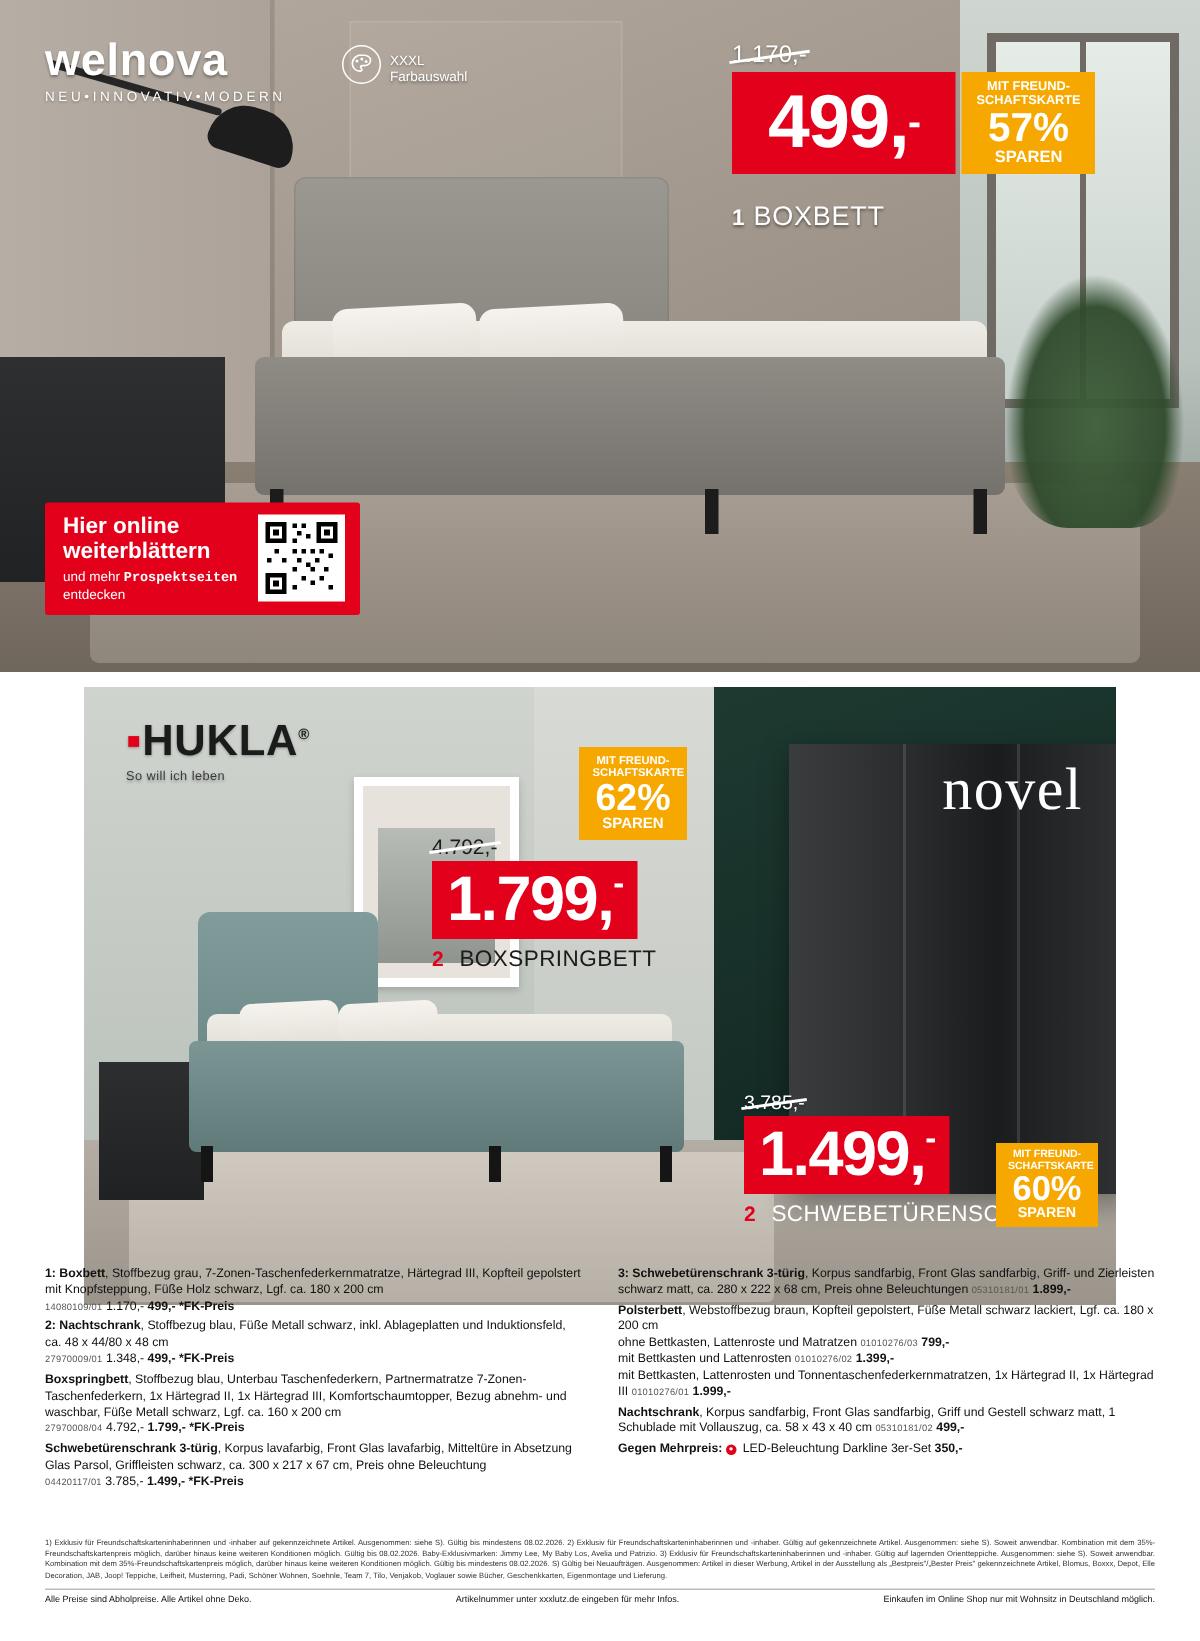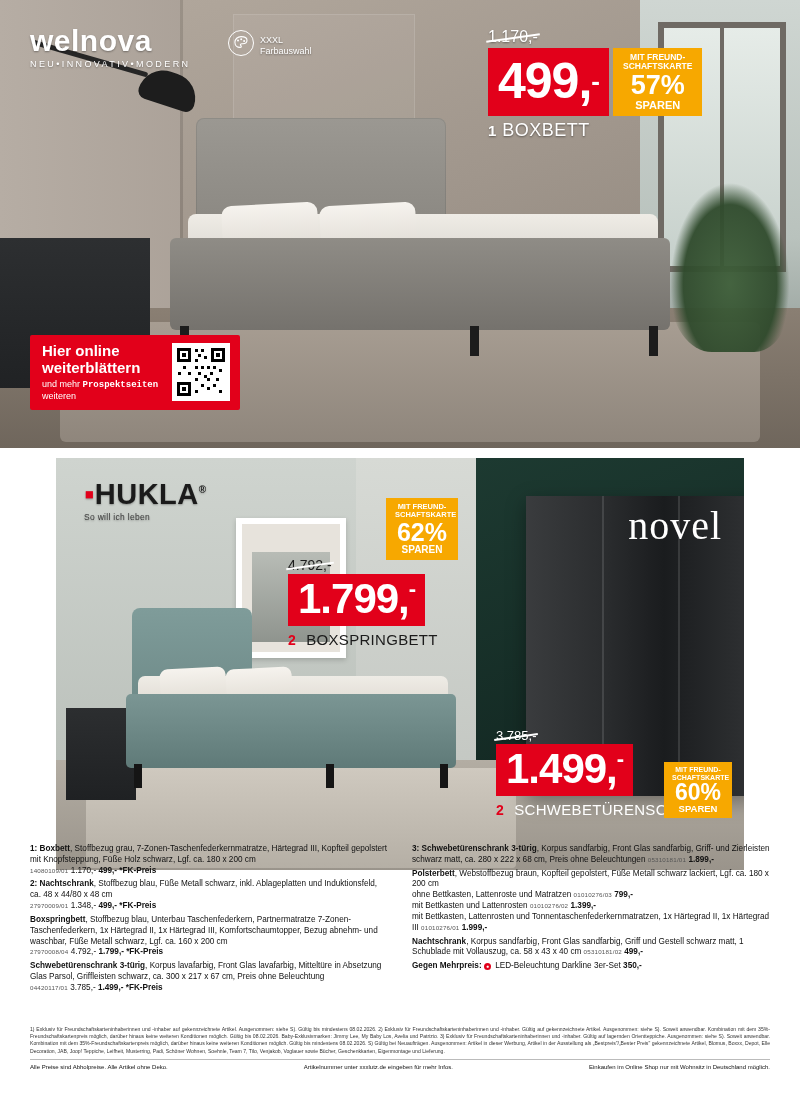--- a/index.html
+++ b/index.html
@@ -132,33 +132,33 @@
   .strike {
     text-align: left; font-size: 16px; color: #ffffff; margin-left: 0;
     text-shadow: 0 1px 2px rgba(0,0,0,.4); position: relative; display: inline-block;
   }
   .strike:after {
     content: ""; position: absolute; left: -2px; right: -2px; top: 52%; height: 1.5px;
     background: #ffffff; transform: rotate(-8deg);
   }
   .price-row { display: flex; align-items: stretch; margin-top: 2px; }
   .price-red {
-    background: #e2001a; color: #ffffff; padding: 2px 10px 4px;
+    background: #e2001a; color: #ffffff; padding: 2px 24px 4px;
     font-size: 50px; font-weight: 700; line-height: 1; letter-spacing: -1px;
     display: flex; align-items: center; text-align: right;
   }
   .price-red .cents { font-size: 26px; vertical-align: top; }
   .save-box {
     background: #f7a800; color: #ffffff; padding: 5px 10px; margin-left: 4px;
     text-align: center; display: flex; flex-direction: column; justify-content: center;
   }
   .save-box .fk { font-size: 8.5px; font-weight: 700; line-height: 1.1; }
   .save-box .pct { font-size: 27px; font-weight: 700; line-height: 1; }
   .save-box .sp { font-size: 11px; font-weight: 700; line-height: 1.1; }
-  .art-line { margin-top: 4px; color: #ffffff; text-shadow: 0 1px 2px rgba(0,0,0,.45); }
+  .art-line { margin-top: 18px; color: #ffffff; text-shadow: 0 1px 2px rgba(0,0,0,.45); }
   .art-num { font-size: 15px; font-weight: 700; margin-right: 6px; }
   .art-name { font-size: 18px; letter-spacing: .5px; }
 
   
   .online-banner {
     position: absolute; left: 30px; bottom: 38px; z-index: 7;
     background: #e2001a; color: #ffffff; display: flex; align-items: center;
     padding: 8px 10px 8px 12px; gap: 10px; border-radius: 2px;
   }
   .ob-text .l1 { font-size: 15px; font-weight: 700; line-height: 1.12; }
@@ -326,21 +326,21 @@
     </div>
     <div class="art-line">
       <span class="art-num">1</span><span class="art-name">BOXBETT</span>
     </div>
   </div>
 
   <div class="online-banner">
     <div class="ob-text">
       <div class="l1">Hier online</div>
       <div class="l1">weiterblättern</div>
-      <div class="l2"><span>und mehr </span><b>Prospektseiten</b> <span>weiteren</span></div>
+      <div class="l2"><span>und mehr </span><b>Prospektseiten</b> <span>entdecken</span></div>
     </div>
     <div class="qr">
       <svg width="52" height="52" viewBox="0 0 52 52">
         <rect width="52" height="52" fill="#fff"></rect>
         <g fill="#000">
           <rect x="2" y="2" width="14" height="14"></rect>
             <rect x="5" y="5" width="8" height="8" fill="#fff"></rect>
             <rect x="7" y="7" width="4" height="4"></rect>
           <rect x="36" y="2" width="14" height="14"></rect>
             <rect x="39" y="5" width="8" height="8" fill="#fff"></rect>

